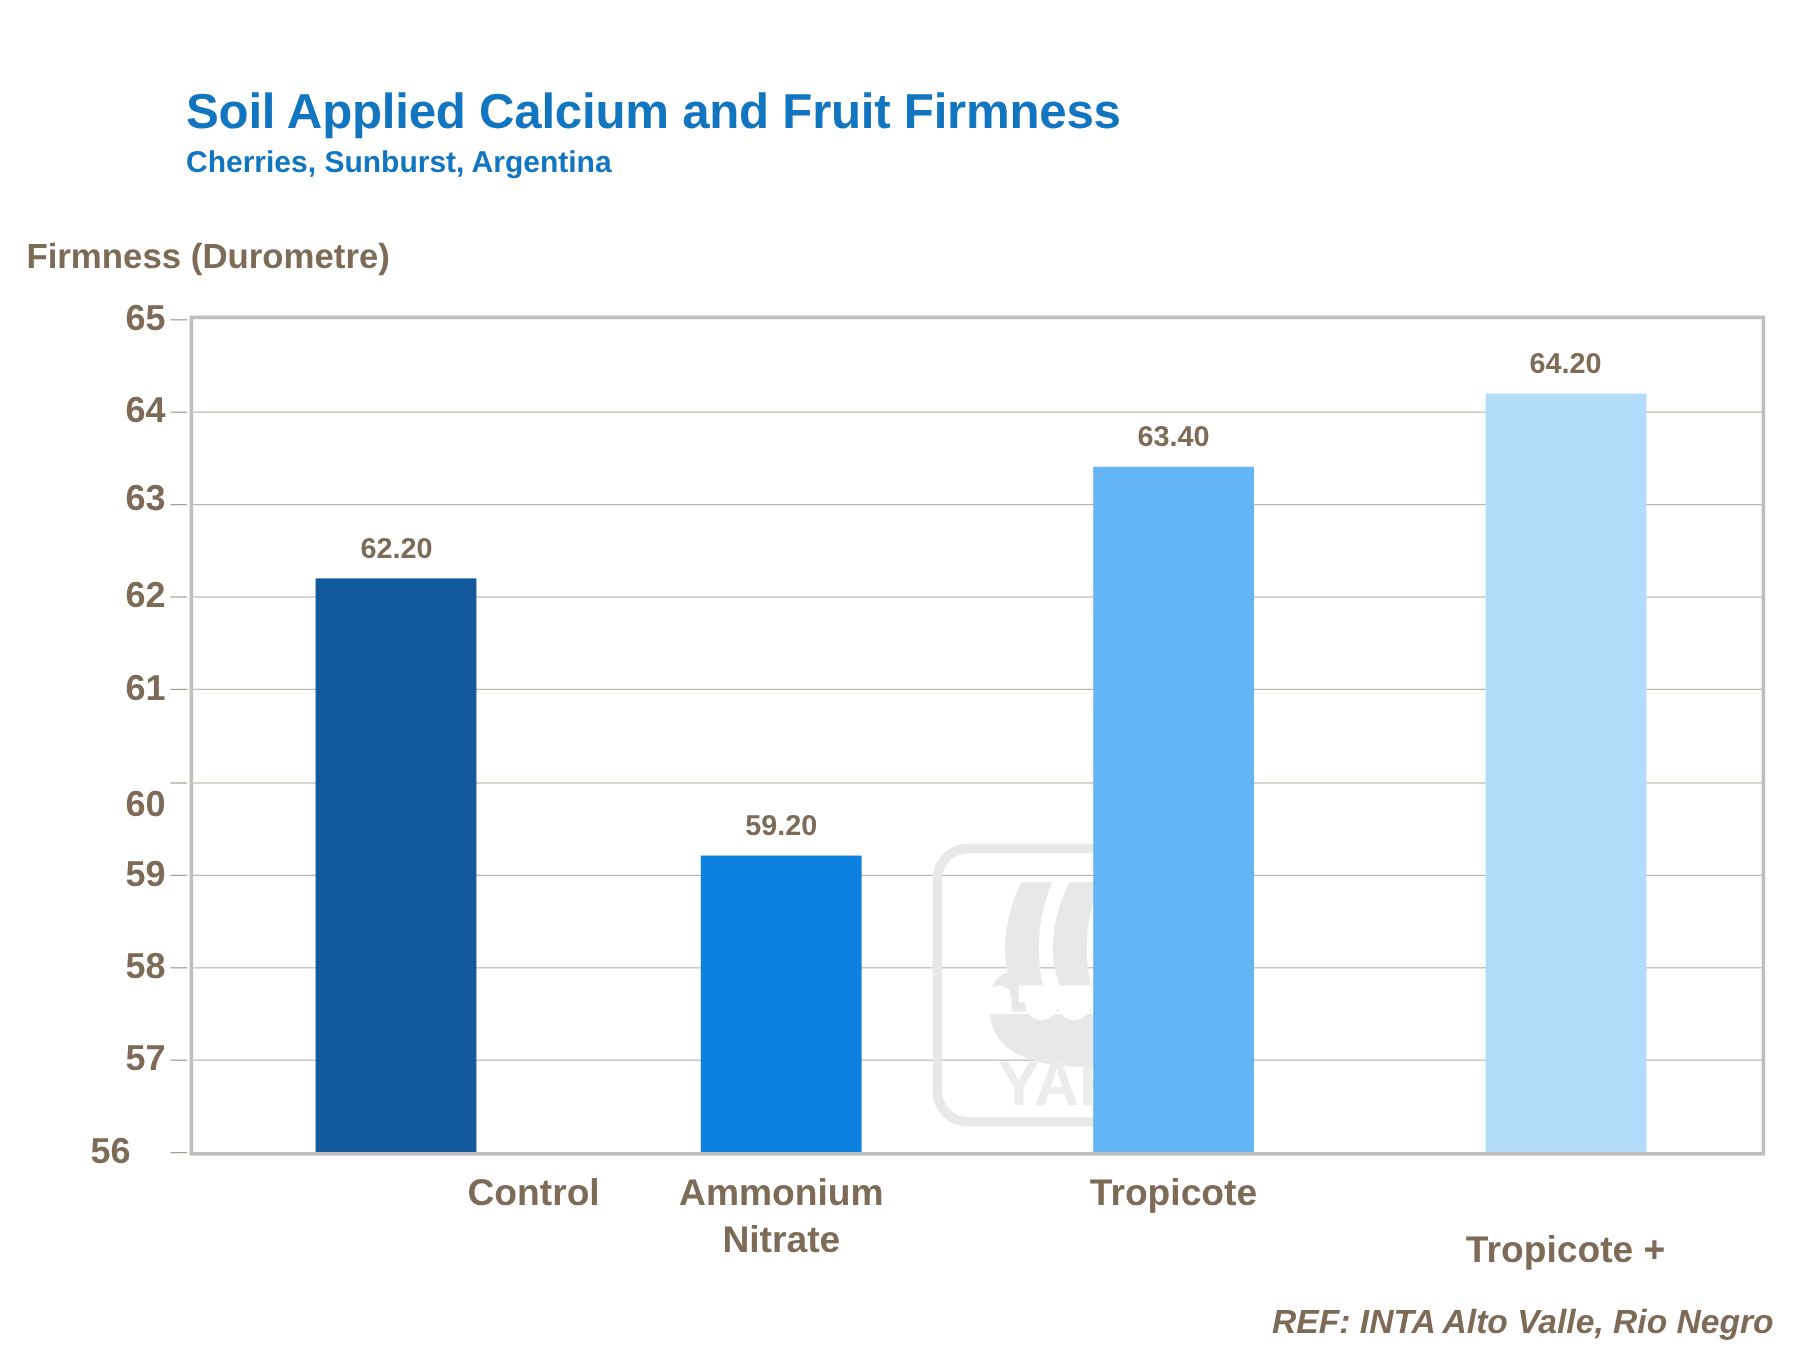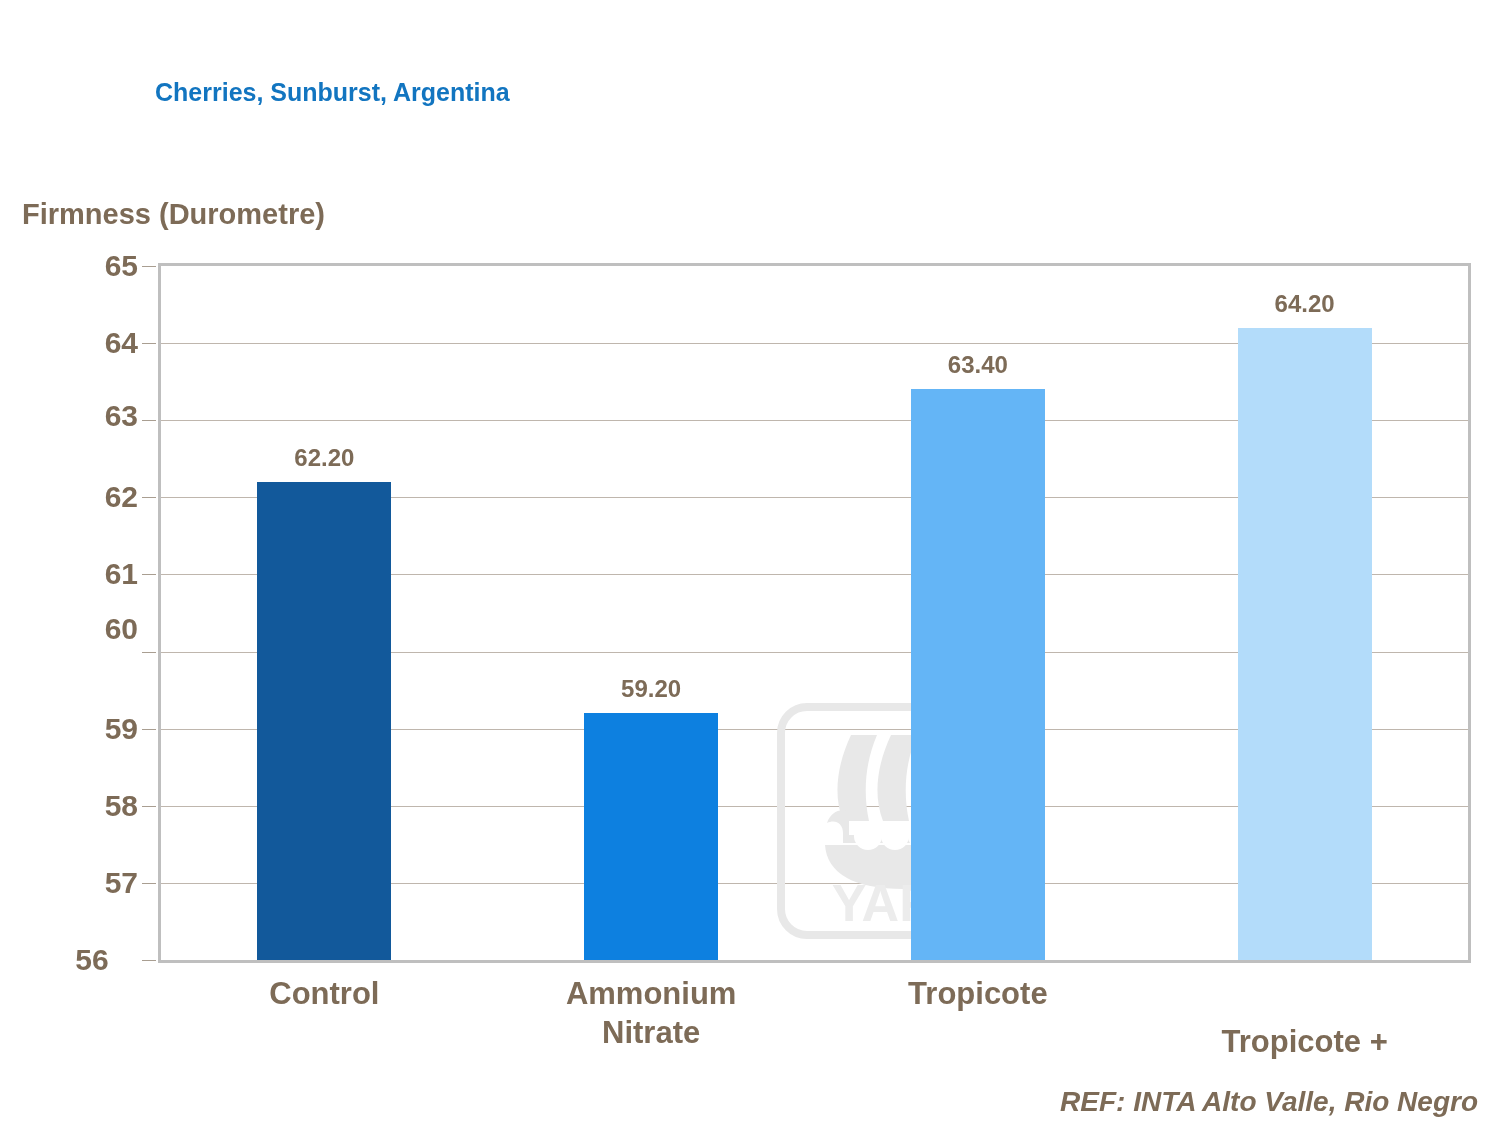--- a/index.html
+++ b/index.html
@@ -169,32 +169,33 @@
     font-weight: bold;
     font-style: italic;
     color: #7d6b57;
     white-space: nowrap;
   }
 </style>
 </head>
 <body>
 
 <div id="title-block">
+  <div id="chart-title">Soil Applied Calcium and Fruit Firmness</div>
   <div id="chart-subtitle">Cherries, Sunburst, Argentina</div>
 </div>
 
 <div id="y-axis-title">Firmness (Durometre)</div>
 
 <div id="y-ticks">
     <div class="y-tick-label" style="top: 3px;">65</div>
     <div class="y-tick-label" style="top: 80.1111px;">64</div>
     <div class="y-tick-label" style="top: 153px;">63</div>
     <div class="y-tick-label" style="top: 234.333px;">62</div>
     <div class="y-tick-label" style="top: 311.444px;">61</div>
-    <div class="y-tick-label" style="top: 366px;">60</div>
+    <div class="y-tick-label" style="top: 408px;">60</div>
     <div class="y-tick-label" style="top: 465.667px;">59</div>
     <div class="y-tick-label" style="top: 542.778px;">58</div>
     <div class="y-tick-label" style="top: 619.889px;">57</div>
     <div class="y-tick-label" style="top: 697px; text-align: center;">56</div>
   </div>
 
 <div id="plot-wrap">
   <div id="plot-area">
       <div class="gridline" style="top: 77.1111px;"></div>
       <div class="gridline" style="top: 154.222px;"></div>
@@ -217,21 +218,21 @@
              C 200 108, 188 104, 182 110 L 182 132 L 72 132 L 72 110 C 66 104, 54 108, 50 120 Z" fill="#e8e8e8"></path>
     <path d="M48 142 L 206 142 C 204 170, 178 186, 127 186 C 76 186, 50 170, 48 142 Z" fill="#e8e8e8"></path>
     <circle cx="91" cy="133" r="14" fill="#ffffff"></circle>
     <circle cx="118" cy="133" r="14" fill="#ffffff"></circle>
     <circle cx="145" cy="133" r="14" fill="#ffffff"></circle>
     <circle cx="172" cy="133" r="14" fill="#ffffff"></circle>
     <text x="126" y="218" text-anchor="middle" font-family="'Liberation Sans', sans-serif" font-size="52" font-weight="bold" fill="#ececec">YARA</text>
   </svg>
 
   <div id="bars-layer">
-      <div class="bar-slot" style="left: 0px; width: 326.75px;">
+      <div class="bar-slot" style="left: 0px; width: 326.75px; padding-left: 12px;">
         <div class="bar" title="Control: 62.20" style="height: 478.089px; background: rgb(18, 89, 155);"></div>
         <div class="bar-label" style="bottom: 490.089px;">62.20</div>
       </div>
       <div class="bar-slot" style="left: 326.75px; width: 326.75px; margin-top: 19px;">
         <div class="bar" title="Ammonium Nitrate: 59.20" style="height: 246.756px; background: rgb(13, 128, 224);"></div>
         <div class="bar-label" style="bottom: 258.756px;">59.20</div>
       </div>
       <div class="bar-slot" style="left: 653.5px; width: 326.75px;">
         <div class="bar" title="Tropicote: 63.40" style="height: 570.622px; background: rgb(100, 181, 246);"></div>
         <div class="bar-label" style="bottom: 582.622px;">63.40</div>
@@ -247,21 +248,21 @@
     <div class="tick-stub" style="top: 234.333px;"></div>
     <div class="tick-stub" style="top: 311.444px;"></div>
     <div class="tick-stub" style="top: 388.556px;"></div>
     <div class="tick-stub" style="top: 465.667px;"></div>
     <div class="tick-stub" style="top: 542.778px;"></div>
     <div class="tick-stub" style="top: 619.889px;"></div>
     <div class="tick-stub" style="top: 697px;"></div>
   </div>
 
 <div id="x-labels">
-    <div class="x-label" style="left: 0px; width: 326.75px;">
+    <div class="x-label" style="left: 12px; width: 326.75px; text-align: right;">
       <div>Control</div>
     </div>
     <div class="x-label" style="left: 326.75px; width: 326.75px;">
       <div>Ammonium</div>
       <div>Nitrate</div>
     </div>
     <div class="x-label" style="left: 653.5px; width: 326.75px;">
       <div>Tropicote</div>
     </div>
     <div class="x-label" style="left: 980.25px; width: 326.75px; margin-top: 48px;">

